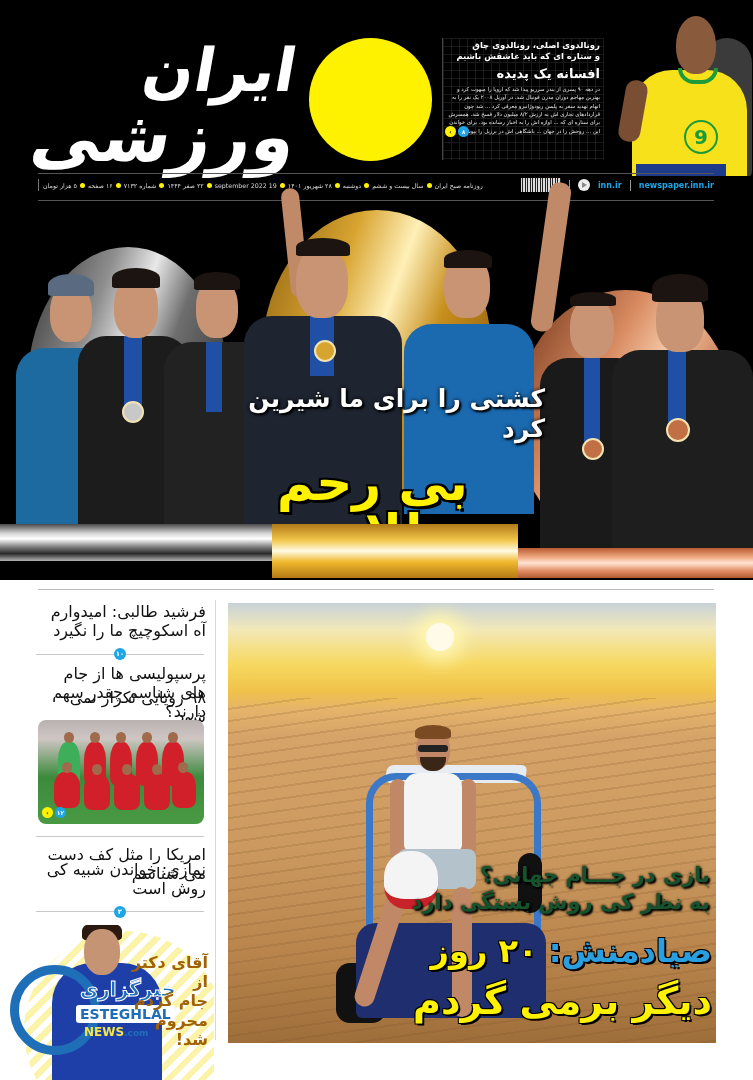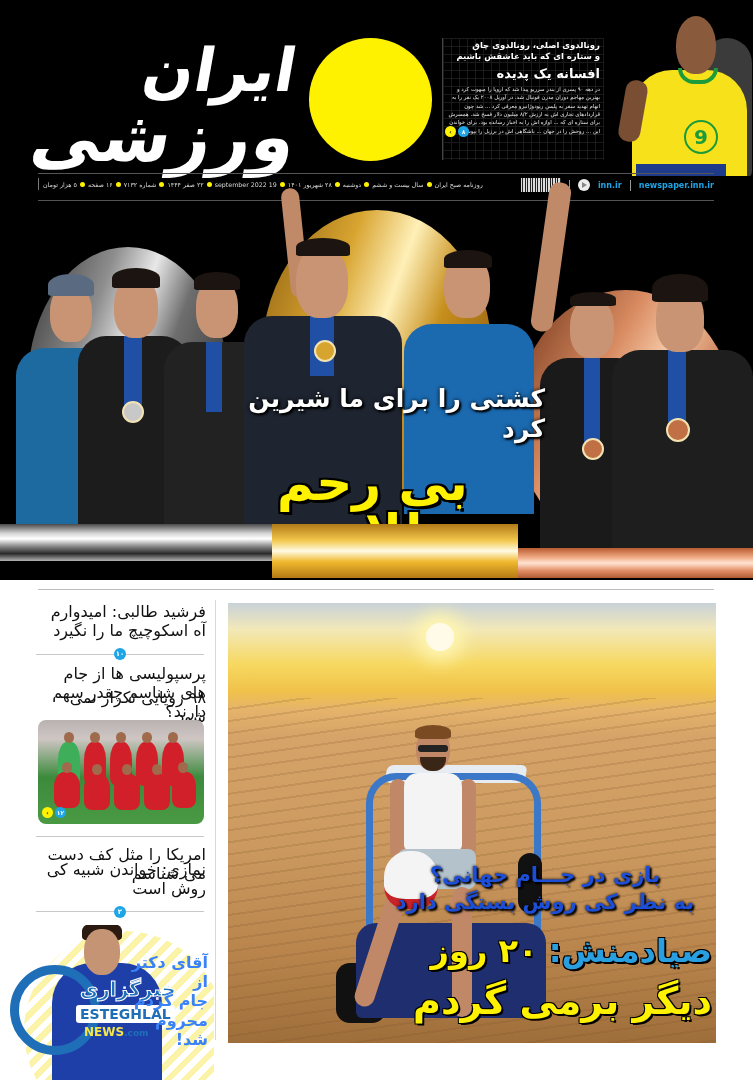--- a/index.html
+++ b/index.html
@@ -77,21 +77,21 @@
     transform: rotate(10deg);
   }
   .ronaldo .shorts {
     position: absolute; left: 24px; top: 150px; width: 90px; height: 14px; background: #1d3b8a;
   }
 
   
   .rule { position: absolute; left: 38px; width: 676px; height: 1px; background: #555; }
   .infostrip {
     position: absolute; left: 38px; top: 178px; width: 676px; height: 14px;
-    display: flex; align-items: flex-start; justify-content: space-between;
+    display: flex; align-items: center; justify-content: space-between;
     color: #dcdcdc; font-size: 6.3px;
   }
   .infostrip .left {
     direction: rtl; display: flex; gap: 3px; align-items: center; white-space: nowrap; border-left: 1px solid #777; padding-left: 4px; height: 12px;
   }
   .infostrip .left .sep { width: 5px; height: 5px; border-radius: 50%; background: #fff200; display: inline-block; }
   .infostrip .right { display: flex; align-items: center; gap: 8px; color: #1ea5e6; font-size: 8px; font-weight: bold; }
   .infostrip .right .divider { width: 1px; height: 11px; background: #999; }
   .barcode {
     width: 40px; height: 14px;
@@ -184,21 +184,21 @@
     -webkit-text-stroke: 1px #fff; direction: rtl;
   }
   .wm-esteg {
     position: absolute; left: 76px; top: 80px; padding: 1px 4px; background: #fff; color: #1f6fb8;
     font-weight: bold; font-size: 14px; font-family: "DejaVu Sans", sans-serif; border-radius: 3px;
   }
   .wm-news { position: absolute; left: 84px; top: 100px; color: #f3e64a; font-weight: bold; font-size: 12px; }
   .wm-news span { color: #1f6fb8; font-size: 9px; }
   .esteg-title {
     position: absolute; left: 118px; top: 953px; width: 90px; direction: rtl; text-align: right;
-    font-weight: bold; font-size: 16px; line-height: 1.2; color: #3b82f6;
+    font-weight: bold; font-size: 16px; line-height: 1.2; color: #a16207;
   }
 
   
   .desert {
     position: absolute; left: 228px; top: 603px; width: 488px; height: 440px; overflow: hidden;
     background: linear-gradient(180deg, #c8d2d8 0%, #f2e8b8 6%, #f7d860 14%, #f0c24a 20%, #e6b46a 24%, #d6a468 30%, #cc9a60 55%, #b8844c 80%, #9e6e3a 100%);
   }
   .desert .sun2 { position: absolute; left: 198px; top: 20px; width: 28px; height: 28px; border-radius: 50%; background: #fffbe8; box-shadow: 0 0 18px 10px #fff6b0; }
   .desert .dunes { position: absolute; left: 0; top: 95px; width: 488px; height: 345px;
     background: repeating-linear-gradient(172deg, rgba(0,0,0,0) 0 10px, rgba(120,80,40,0.18) 10px 12px);
@@ -219,22 +219,22 @@
   .man .beard { position: absolute; left: 32px; top: 28px; width: 26px; height: 14px; background: #3a2616; border-radius: 0 0 12px 12px; }
   .man .torso { position: absolute; left: 16px; top: 44px; width: 58px; height: 78px; background: #f4f4f4; border-radius: 14px 14px 6px 6px; }
   .man .arm-l { position: absolute; left: 2px; top: 50px; width: 16px; height: 80px; background: #c08866; border-radius: 8px; }
   .man .arm-r { position: absolute; left: 72px; top: 50px; width: 16px; height: 80px; background: #c08866; border-radius: 8px; }
   .man .shorts { position: absolute; left: 10px; top: 120px; width: 78px; height: 40px; background: #b4c2cc; border-radius: 8px; }
   .man .helmet { position: absolute; left: -4px; top: 122px; width: 54px; height: 58px; background: #f4f4f4; border-radius: 45% 45% 40% 40%; border-bottom: 10px solid #c8222a; }
   .man .leg-l { position: absolute; left: -18px; top: 160px; width: 20px; height: 120px; background: #c08866; border-radius: 10px; transform: rotate(18deg); }
   .man .leg-r { position: absolute; left: 64px; top: 158px; width: 20px; height: 130px; background: #c08866; border-radius: 10px; }
 
   .desert-kicker {
-    position: absolute; left: 380px; top: 862px; width: 330px; direction: rtl; text-align: center;
-    color: #1d4ed8; font-weight: bold; font-size: 21px; line-height: 1.3;
+    position: absolute; left: 380px; top: 862px; width: 330px; direction: rtl; text-align: right;
+    color: #14532d; font-weight: bold; font-size: 21px; line-height: 1.3;
     text-shadow: 0 0 3px #000, 2px 2px 2px #000;
   }
   .desert-title1 {
     position: absolute; left: 412px; top: 935px; width: 300px; direction: rtl; text-align: right;
     color: #2a9fe0; font-weight: bold; font-size: 32px; line-height: 1;
     text-shadow: 2px 2px 0 #000, -1px -1px 0 #000, 1px -1px 0 #000, -1px 1px 0 #000;
   }
   .desert-title1 .num { color: #fff200; }
   .desert-title2 {
     position: absolute; left: 412px; top: 982px; width: 300px; direction: rtl; text-align: right;

